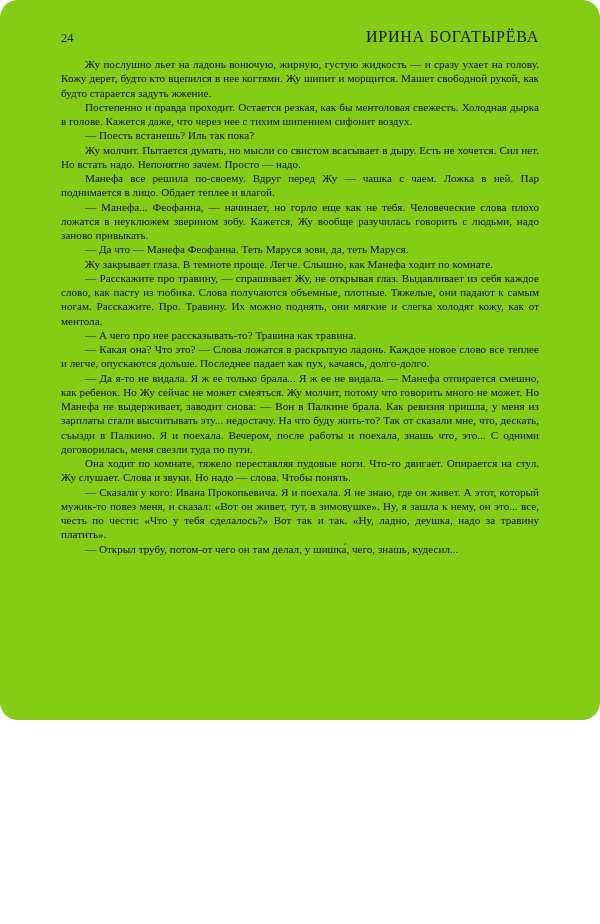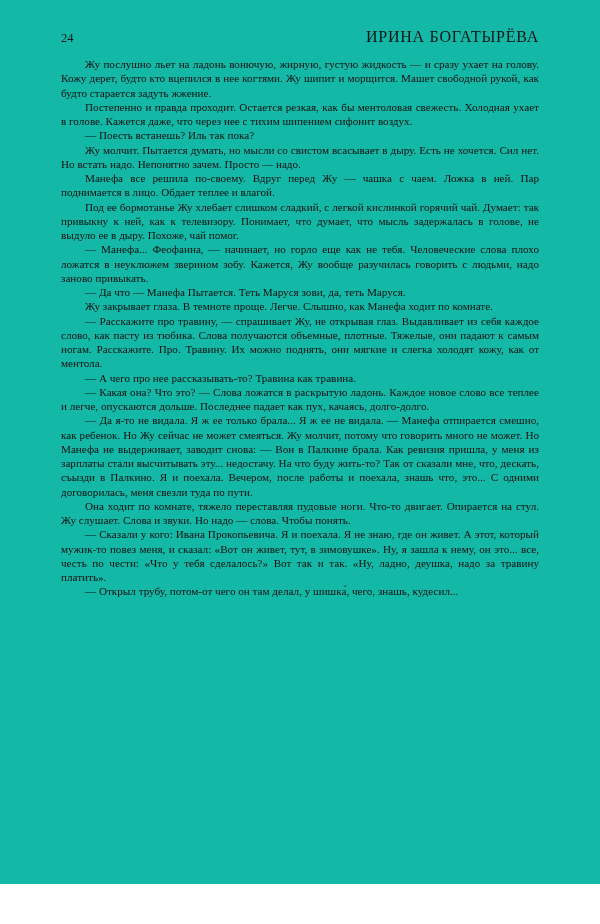--- a/index.html
+++ b/index.html
@@ -9,24 +9,25 @@
     background: #ffffff;
   }
   body {
     font-family: "Liberation Serif", "DejaVu Serif", serif;
     color: #101010;
     -webkit-font-smoothing: antialiased;
   }
   .page {
     position: relative;
     width: 600px;
-    height: 884px;
-    background: #14b8a6;
+    height: 720px;
+    background: #84cc16;
     overflow: hidden;
     box-sizing: border-box;
+    border-radius: 18px;
   }
   
   .running-head {
     position: absolute;
     left: 61px;
     top: 30px;
     width: 478px;
     height: 16px;
     display: flex;
     align-items: baseline;
@@ -74,27 +75,26 @@
 
 <div class="page">
 
   <div class="running-head">
     <span class="folio">24</span>
     <span class="head-title">ИРИНА БОГАТЫРЁВА</span>
   </div>
 
   <div class="textblock">
       <p class="para">Жу послушно льет на ладонь вонючую, жирную, густую жидкость — и сразу ухает на голову. Кожу дерет, будто кто вцепился в нее когтями. Жу шипит и морщится. Машет свободной рукой, как будто старается задуть жжение.</p>
-      <p class="para">Постепенно и правда проходит. Остается резкая, как бы ментоловая свежесть. Холодная ухает в голове. Кажется даже, что через нее с тихим шипением сифонит воздух.</p>
+      <p class="para">Постепенно и правда проходит. Остается резкая, как бы ментоловая свежесть. Холодная дырка в голове. Кажется даже, что через нее с тихим шипением сифонит воздух.</p>
       <p class="para">— Поесть встанешь? Иль так пока?</p>
       <p class="para">Жу молчит. Пытается думать, но мысли со свистом всасывает в дыру. Есть не хочется. Сил нет. Но встать надо. Непонятно зачем. Просто — надо.</p>
       <p class="para">Манефа все решила по-своему. Вдруг перед Жу — чашка с чаем. Ложка в ней. Пар поднимается в лицо. Обдает теплее и влагой.</p>
-      <p class="para">Под ее бормотанье Жу хлебает слишком сладкий, с легкой кислинкой горячий чай. Думает: так привыкну к ней, как к телевизору. Понимает, что думает, что мысль задержалась в голове, не выдуло ее в дыру. Похоже, чай помог.</p>
       <p class="para">— Манефа... Феофанна, — начинает, но горло еще как не тебя. Человеческие слова плохо ложатся в неуклюжем зверином зобу. Кажется, Жу вообще разучилась говорить с людьми, надо заново привыкать.</p>
-      <p class="para">— Да что — Манефа Пытается. Теть Маруся зови, да, теть Маруся.</p>
+      <p class="para">— Да что — Манефа Феофанна. Теть Маруся зови, да, теть Маруся.</p>
       <p class="para">Жу закрывает глаза. В темноте проще. Легче. Слышно, как Манефа ходит по комнате.</p>
       <p class="para">— Расскажите про травину, — спрашивает Жу, не открывая глаз. Выдавливает из себя каждое слово, как пасту из тюбика. Слова получаются объемные, плотные. Тяжелые, они падают к самым ногам. Расскажите. Про. Травину. Их можно поднять, они мягкие и слегка холодят кожу, как от ментола.</p>
       <p class="para">— А чего про нее рассказывать-то? Травина как травина.</p>
       <p class="para">— Какая она? Что это? — Слова ложатся в раскрытую ладонь. Каждое новое слово все теплее и легче, опускаются дольше. Последнее падает как пух, качаясь, долго-долго.</p>
       <p class="para">— Да я-то не видала. Я ж ее только брала... Я ж ее не видала. — Манефа отпирается смешно, как ребенок. Но Жу сейчас не может смеяться. Жу молчит, потому что говорить много не может. Но Манефа не выдерживает, заводит снова: — Вон в Палкине брала. Как ревизия пришла, у меня из зарплаты стали высчитывать эту... недостачу. На что буду жить-то? Так от сказали мне, что, дескать, съызди в Палкино. Я и поехала. Вечером, после работы и поехала, знашь что, это... С одними договорилась, меня свезли туда по пути.</p>
       <p class="para">Она ходит по комнате, тяжело переставляя пудовые ноги. Что-то двигает. Опирается на стул. Жу слушает. Слова и звуки. Но надо — слова. Чтобы понять.</p>
       <p class="para">— Сказали у кого: Ивана Прокопьевича. Я и поехала. Я не знаю, где он живет. А этот, который мужик-то повез меня, и сказал: «Вот он живет, тут, в зимовушке». Ну, я зашла к нему, он это... все, честь по чести: «Что у тебя сделалось?» Вот так и так. «Ну, ладно, деушка, надо за травину платить».</p>
       <p class="para">— Открыл трубу, потом-от чего он там делал, у шишка́, чего, знашь, кудесил...</p>
     </div>
 

